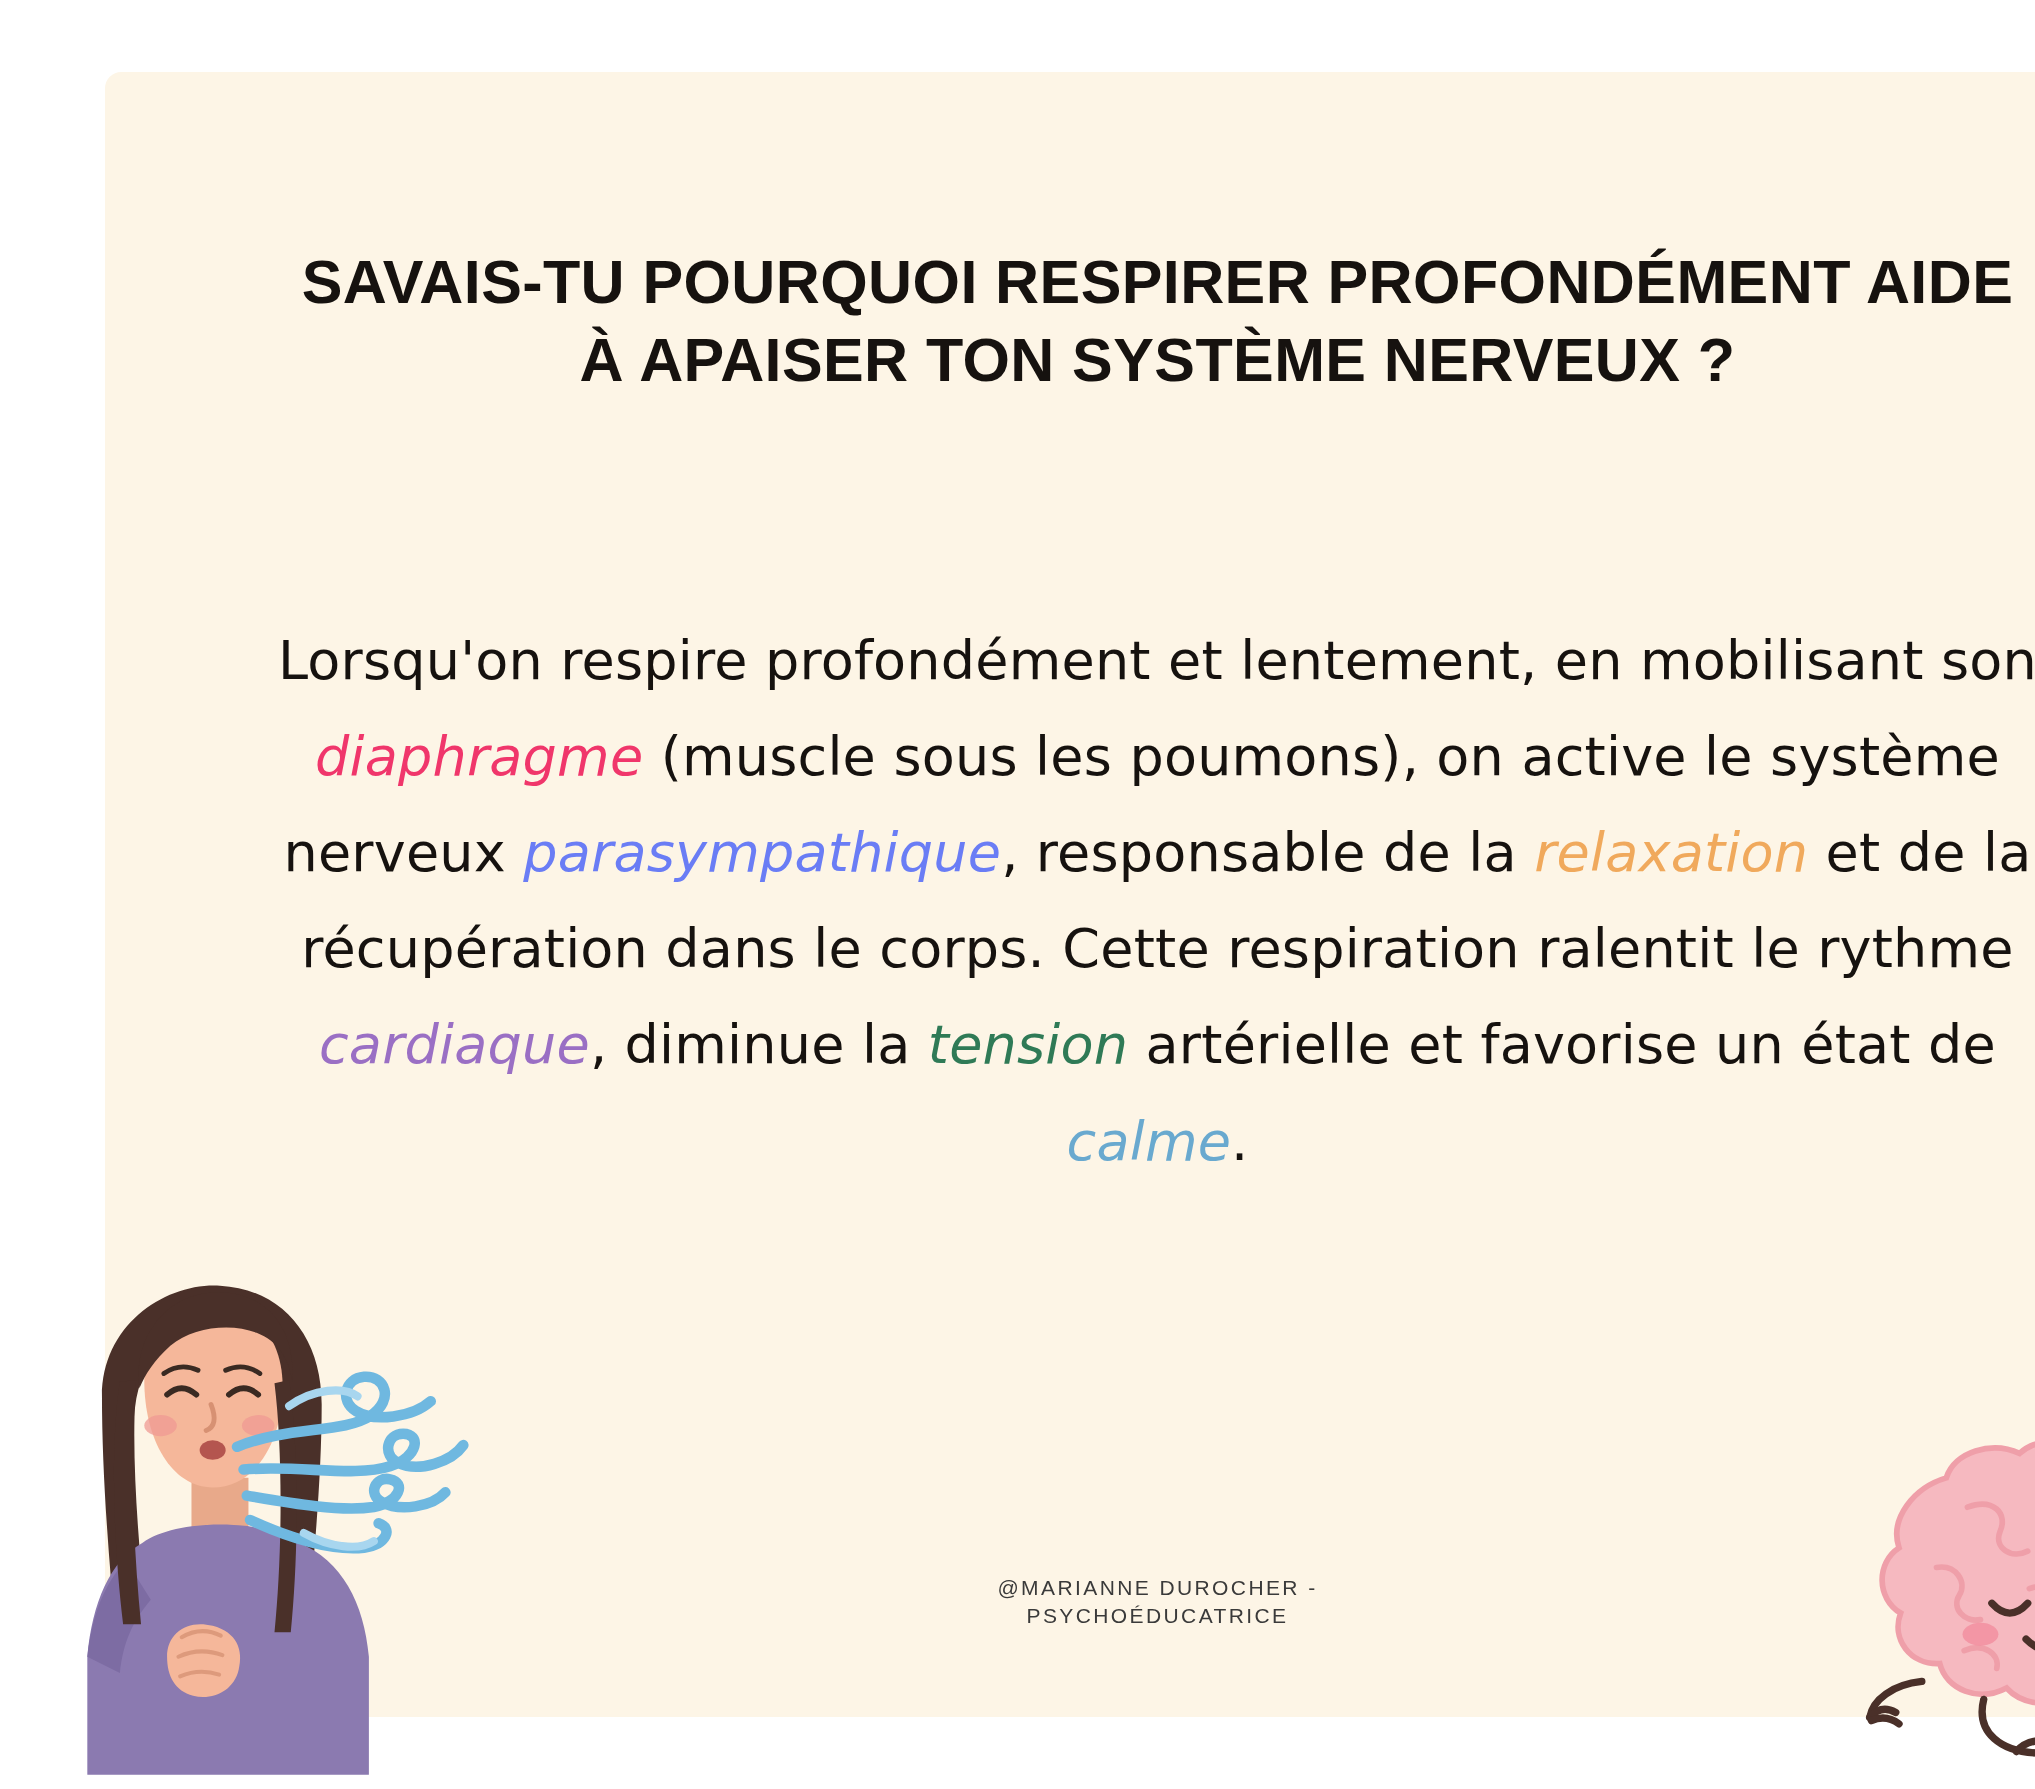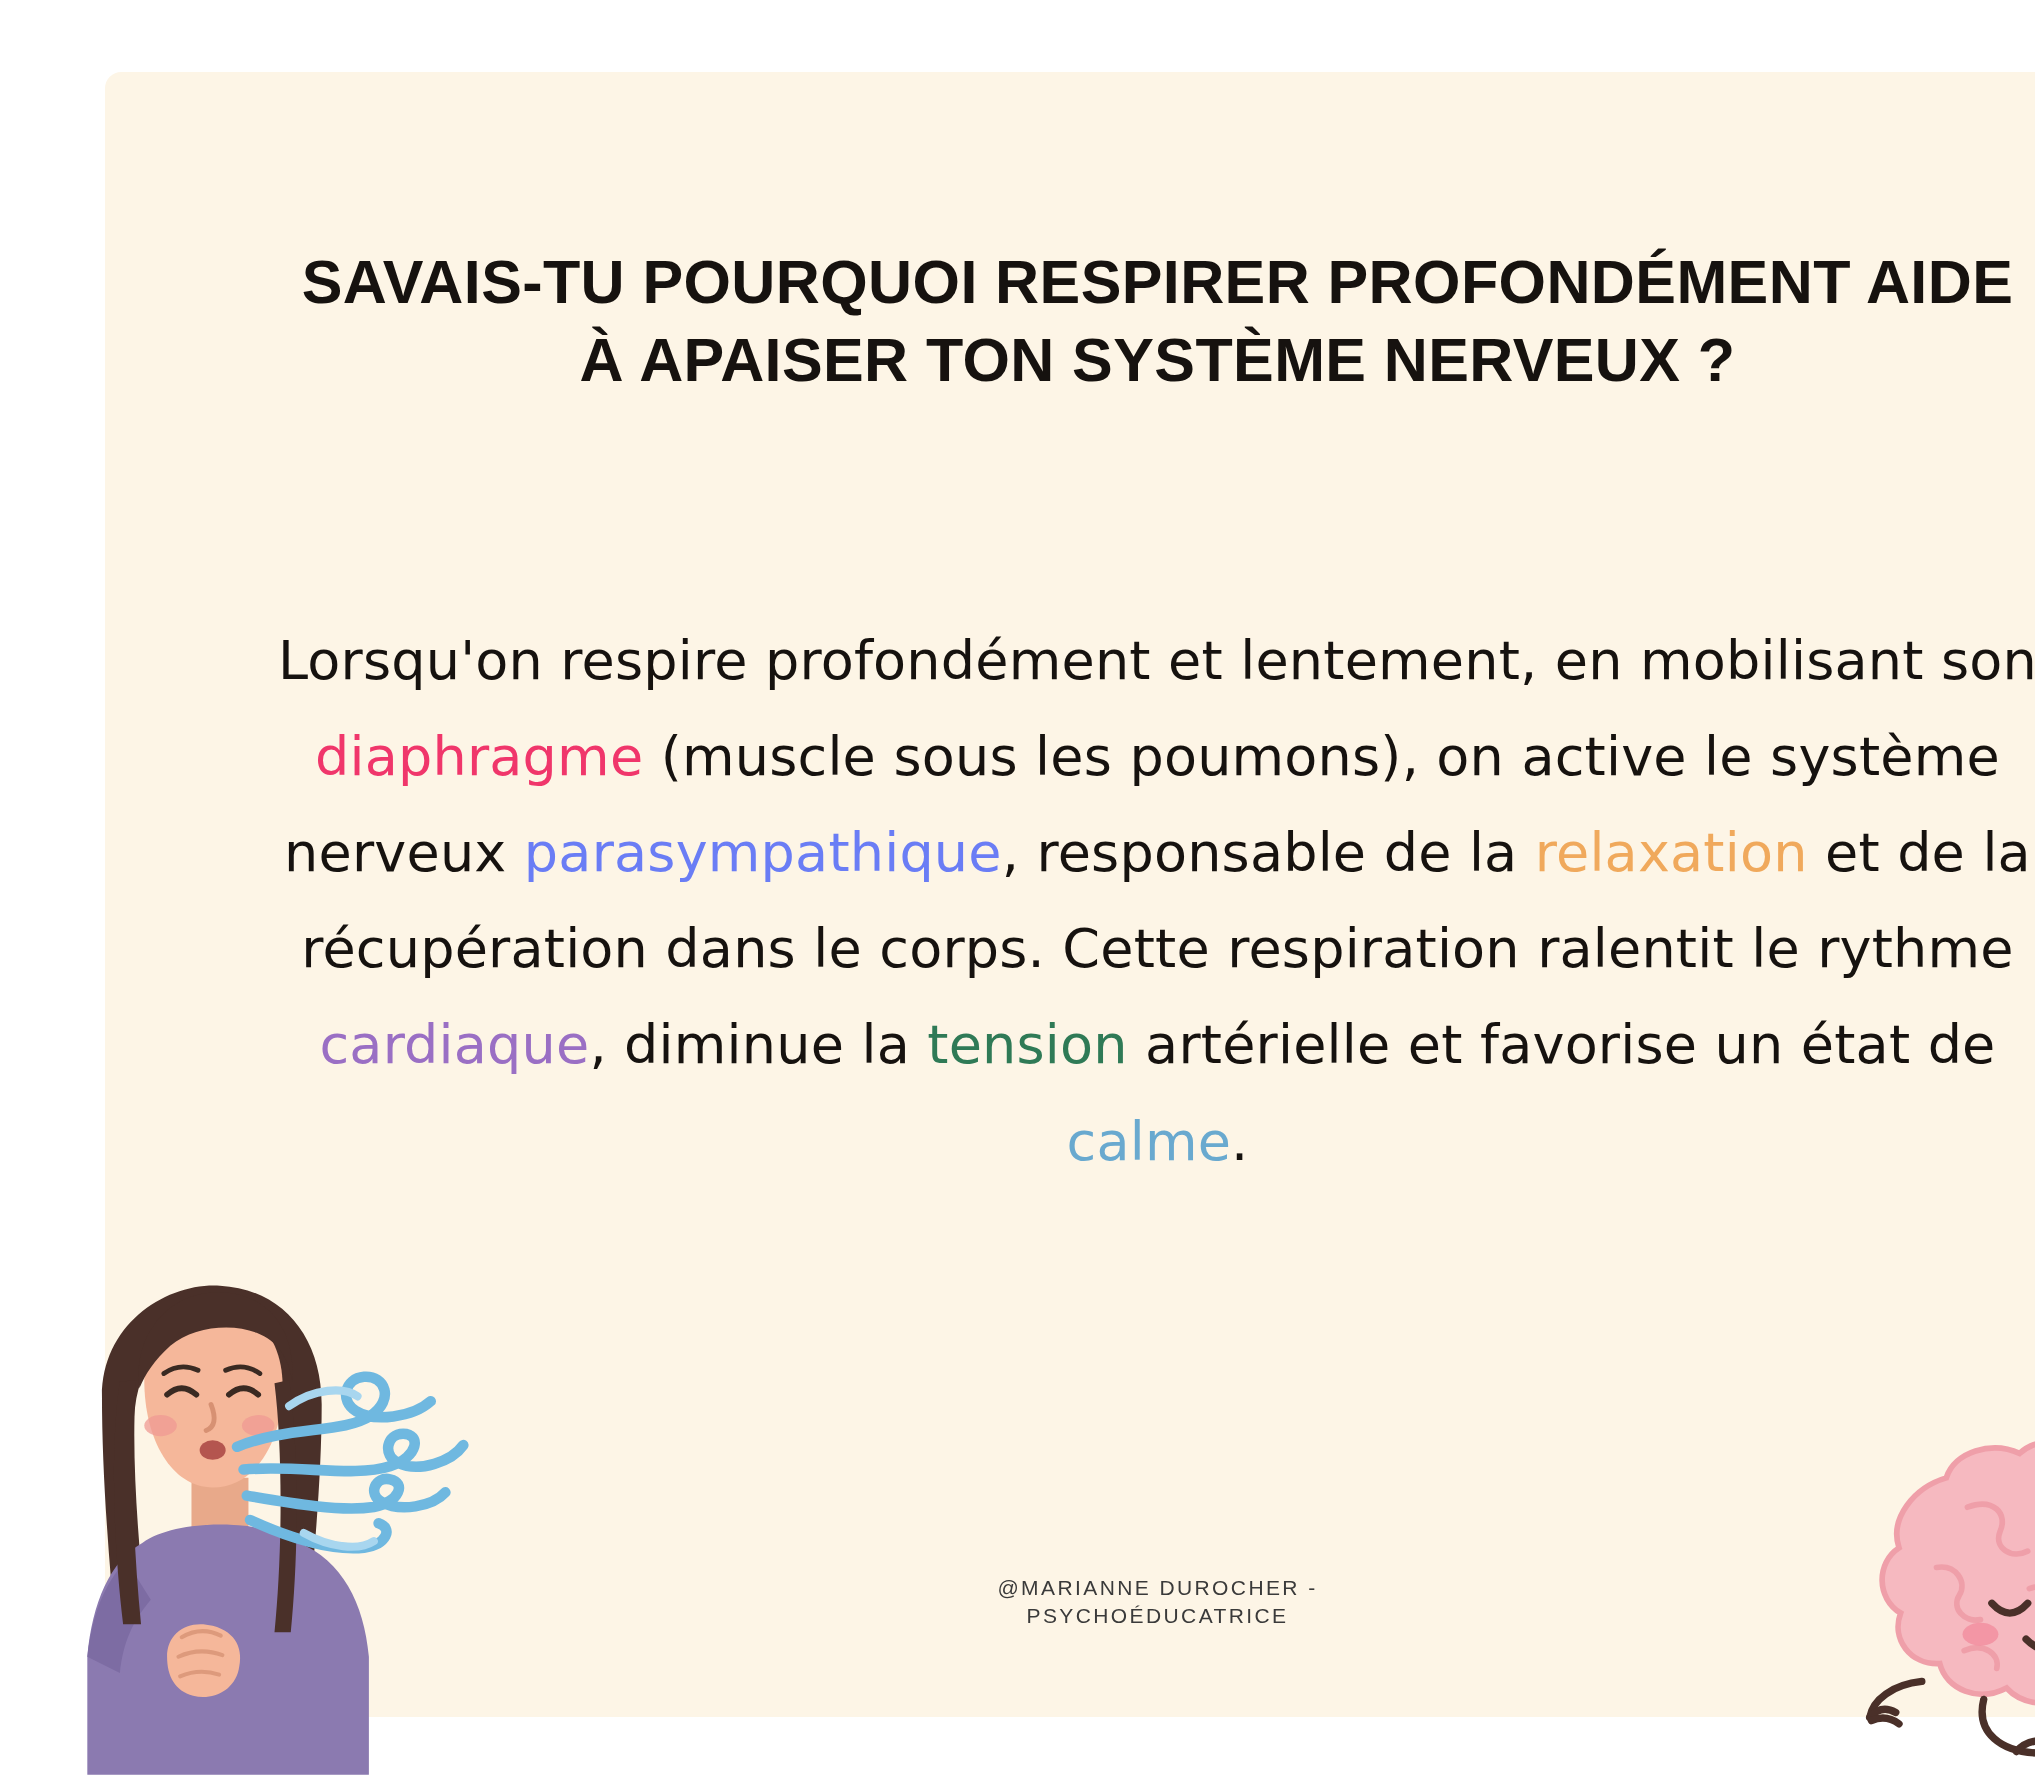--- a/index.html
+++ b/index.html
@@ -48,21 +48,21 @@
     left: 151px;
     top: 541px;
     width: 1803px;
     text-align: center;
     font-family: "DejaVu Sans", sans-serif;
     font-size: 54px;
     line-height: 1.78;
     color: #16120f;
     letter-spacing: 0.2px;
   }
-  #body-text .hl { white-space: nowrap; }
+  #body-text .hl { white-space: nowrap; font-style: italic; }
 
   
   #credit {
     position: absolute;
     left: 0;
     top: 1502px;
     width: 100%;
     text-align: center;
     font-family: "Liberation Sans", sans-serif;
     font-size: 21px;

